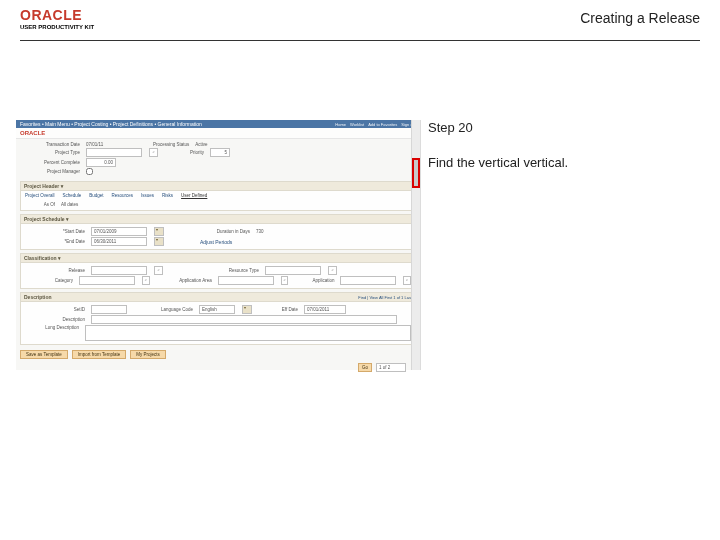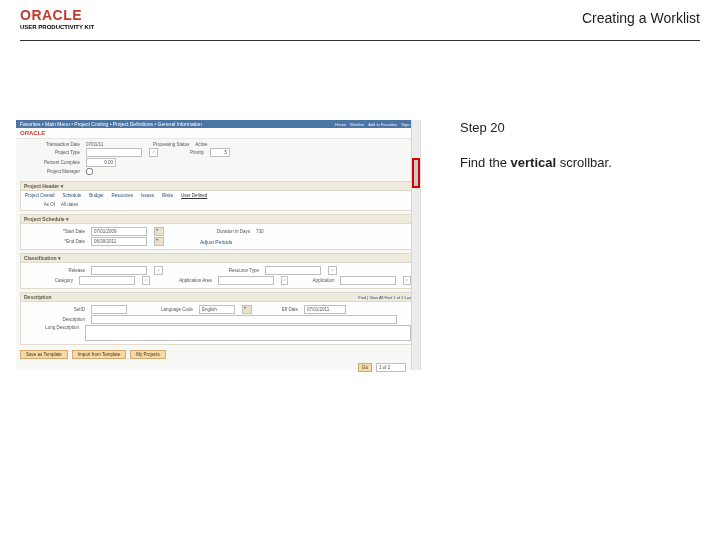--- a/index.html
+++ b/index.html
@@ -33,42 +33,42 @@
 .tabs{display:flex;gap:8px;padding:1px 4px;margin-top:1px;color:#274f7d;font-size:4.5px}
 .tabs span{cursor:default}
 .tabs .sel{color:#333;text-decoration:underline}
 .btnrow{display:flex;gap:4px;padding:2px 4px}
 .obtn{border:1px solid #d4a96a;background:#f6d9a9;padding:1px 5px;font-size:4.5px;color:#433312}
 .scroll-track{position:absolute;right:0;top:0;width:8px;height:100%;background:#ececec;border-left:1px solid #d7d7d7}
 .scroll-thumb{position:absolute;left:0;width:100%;height:30px;top:38px;background:#c9c9c9}
 .hi-box{position:absolute;right:0;top:38px;width:8px;height:30px;border:2px solid #d90000;box-sizing:border-box;pointer-events:none}
 .ta{display:block;width:360px;height:14px;border:1px solid #bfbfbf;background:#fff}
 
-.instr{position:absolute;left:460px;top:120px;right:30px}
+.instr{position:absolute;left:428px;top:120px;right:30px}
 .step{font-size:13px;margin-bottom:20px}
 .body{font-size:13px;line-height:1.3}
-.body b{font-weight:700}
+.body b{font-weight:400}
 </style>
 </head>
 <body>
 <div class="page">
 
 <div class="hdr">
   <div class="logo">
     <span class="logo-word">ORACLE</span>
     <span class="logo-sub">USER PRODUCTIVITY KIT</span>
   </div>
-  <div class="hdr-title">Creating a Worklist</div>
+  <div class="hdr-title">Creating a Release</div>
 </div>
 <div class="hdr-rule"></div>
 
 <div class="instr">
   <div class="step">Step 20</div>
   <div class="body">
-    <span>Find the </span><b>vertical</b><span> scrollbar.</span>
+    <span>Find the </span><b>vertical</b><span> vertical.</span>
   </div>
 </div>
 
 <div class="app">
   <div class="app-top">
     <span class="crumbs">Favorites  •  Main Menu  •  Project Costing  •  Project Definitions  •  General Information</span>
     <span class="links">
       <span>Home</span>
       <span>Worklist</span>
       <span>Add to Favorites</span>

